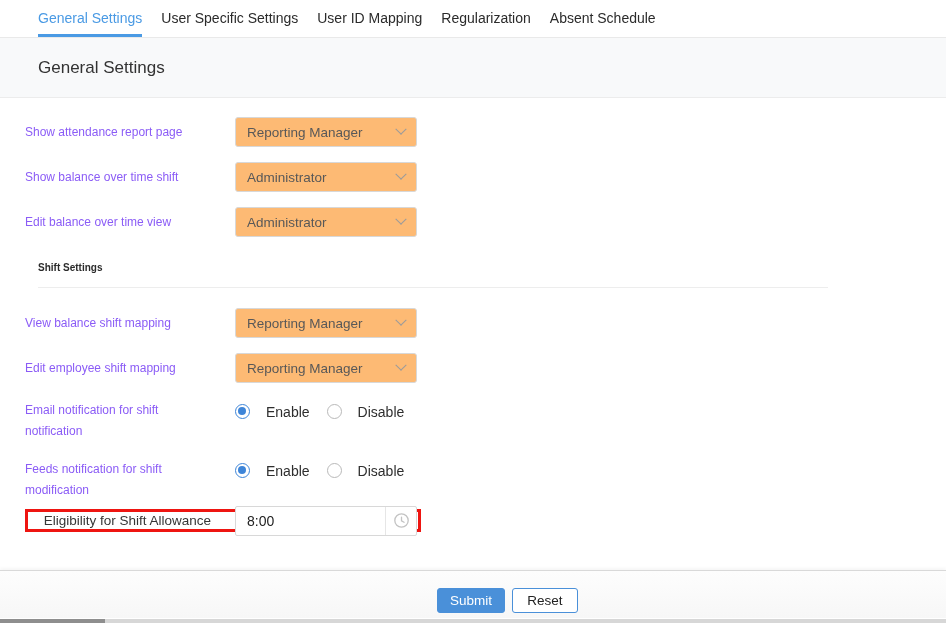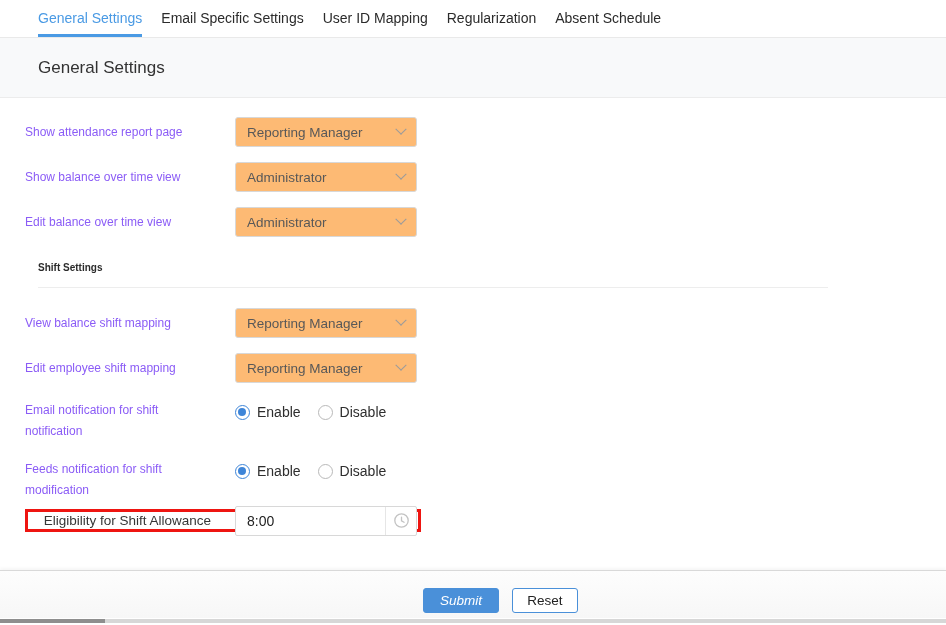--- a/index.html
+++ b/index.html
@@ -28,21 +28,21 @@
   .dropdown { position:absolute; left:235px; width:182px; height:30px;
     border:1px solid #d8d8d8; border-radius:3px; background:#fdba74;
     display:flex; align-items:center; padding:0 11px; cursor:pointer; }
   .dd-value { font-size:13.5px; color:#585858; }
   .chev { margin-left:auto; width:8px; height:8px;
     border-right:1.7px solid #9b9b9b; border-bottom:1.7px solid #9b9b9b;
     transform:rotate(45deg) translate(-2px,-2px); }
 
   
   .radio-group { position:absolute; left:235px; display:flex; align-items:center; gap:17px; height:17px; }
-  .radio-opt { display:flex; align-items:flex-end; gap:7px; cursor:pointer; }
+  .radio-opt { display:flex; align-items:flex-start; gap:16px; cursor:pointer; }
   .radio { width:15px; height:15px; border-radius:50%; border:1px solid #b9b9b9;
     background:#fff; display:inline-block; position:relative; }
   .radio.checked { border:1.5px solid var(--radio-blue); }
   .radio.checked::after { content:""; position:absolute; left:2px; top:2px;
     width:8px; height:8px; border-radius:50%; background:var(--radio-blue); }
   .radio-text { font-size:14px; color:#2e2e2e; }
 
   
   .section-title { position:absolute; left:38px; top:262px; font-size:10px; font-weight:700; color:#2b2b2b; }
   .section-divider { position:absolute; left:38px; top:287px; width:790px; height:1px; background:#ededed; }
@@ -57,53 +57,53 @@
     font-size:14px; color:#222; font-family:"Liberation Sans","DejaVu Sans",sans-serif; background:transparent; }
   .clock-btn { width:31px; border-left:1px solid #e6e6e6; display:flex; align-items:center;
     justify-content:center; cursor:pointer; }
 
   
   .footer-bar { position:absolute; left:0; top:570px; width:946px; height:48px;
     background:linear-gradient(#fdfdfd,#f7f7f7); border-top:1px solid #d9d9d9;
     box-shadow:0 -2px 3px rgba(0,0,0,0.04); }
   .btn { position:absolute; top:17px; height:25px; border-radius:3px; font-size:13.5px;
     cursor:pointer; font-family:"Liberation Sans","DejaVu Sans",sans-serif; }
-  .btn-submit { left:423px; width:76px; background:var(--submit-blue); color:#fff; border:1px solid var(--submit-blue);font-style:italic; }
+  .btn-submit { left:437px; width:68px; background:var(--submit-blue); color:#fff; border:1px solid var(--submit-blue); }
   .btn-reset { left:512px; width:66px; background:#fff; color:#222; border:1px solid var(--submit-blue); }
 
   
   .hscroll-track { position:absolute; left:0; top:619px; width:946px; height:4px; background:#d7d7d7; }
   .hscroll-thumb { position:absolute; left:0; top:0; width:105px; height:4px; background:#8e8e8e; }
 
   .clock-svg { width:17px; height:17px; stroke:#c3c3c3; fill:none; stroke-width:1.3; stroke-linecap:round; }
 </style>
 </head>
 <body>
 
 <div class="page">
 
   <header class="tabbar">
     <div class="tab active">General Settings</div>
-    <div class="tab">Email Specific Settings</div>
+    <div class="tab">User Specific Settings</div>
     <div class="tab">User ID Mapping</div>
     <div class="tab">Regularization</div>
     <div class="tab">Absent Schedule</div>
   </header>
 
   <div class="band">
     <h1 class="band-title">General Settings</h1>
   </div>
 
   <div class="row-label" style="top:117px">Show attendance report page</div>
   <div class="dropdown" style="top:117px">
     <span class="dd-value">Reporting Manager</span>
     <span class="chev"></span>
   </div>
 
-  <div class="row-label" style="top:162px">Show balance over time view</div>
+  <div class="row-label" style="top:162px">Show balance over time shift</div>
   <div class="dropdown" style="top:162px">
     <span class="dd-value">Administrator</span>
     <span class="chev"></span>
   </div>
 
   <div class="row-label" style="top:207px">Edit balance over time view</div>
   <div class="dropdown" style="top:207px">
     <span class="dd-value">Administrator</span>
     <span class="chev"></span>
   </div>

